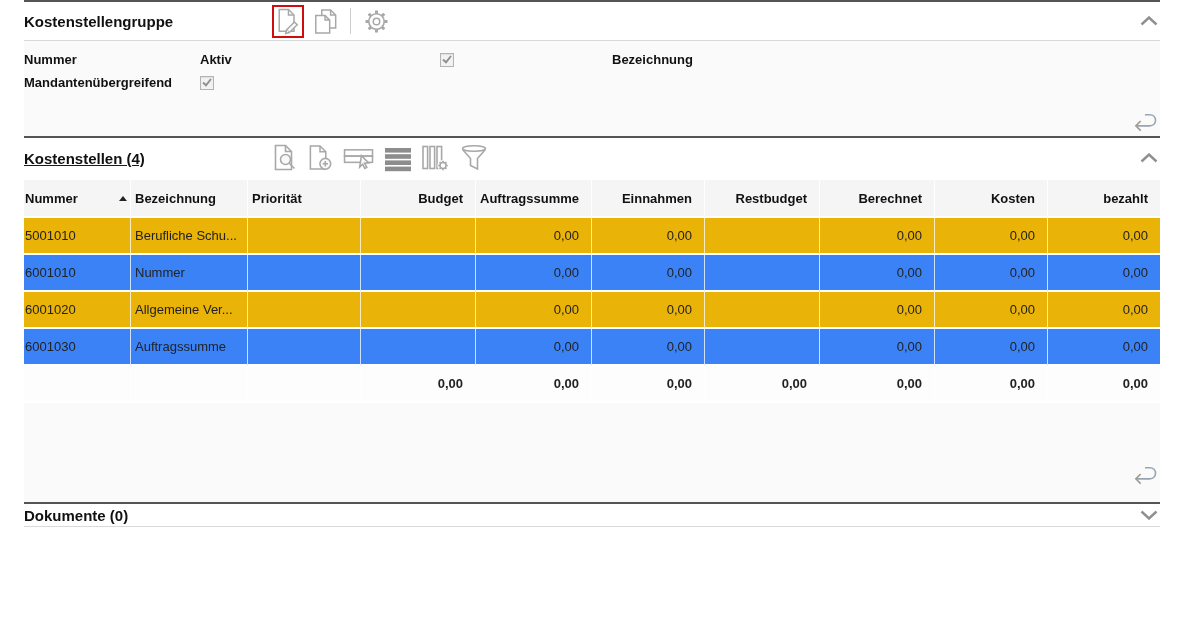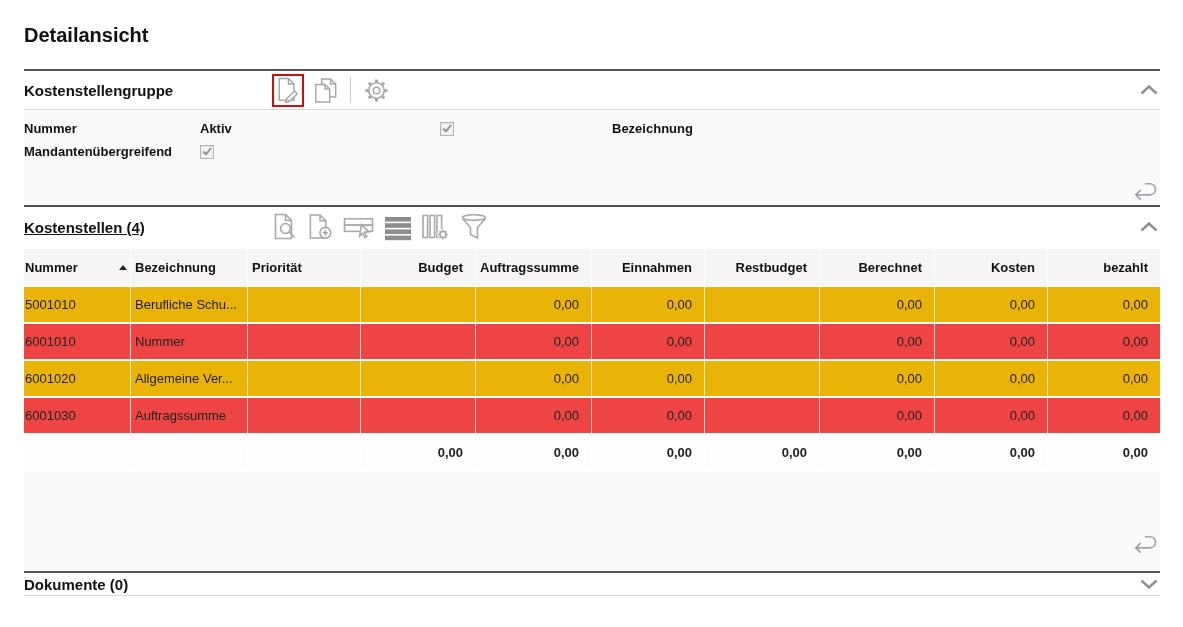--- a/index.html
+++ b/index.html
@@ -53,21 +53,21 @@
     height:38px; padding:0 0 0 4px; border-right:1px solid #fff; border-bottom:2px solid #fff;
     white-space:nowrap; overflow:hidden; cursor:pointer; font-size:13px;
   }
   table.grid th.num, table.grid td.num { text-align:right; padding-right:12px; }
   table.grid th:last-child, table.grid td:last-child { border-right:none; }
   table.grid td {
     height:37px; padding:0 0 0 4px; border-right:1px solid rgba(255,255,255,0.75);
     border-bottom:2px solid #fff; white-space:nowrap; overflow:hidden; color:#222;
   }
   tr.row-odd td { background:#eab308; }
-  tr.row-even td { background:#ef4444; }
+  tr.row-even td { background:#3b82f6; }
   table.grid td.first, table.grid th.first { padding-left:1px; }
   th.first .th-inner { display:flex; align-items:center; justify-content:space-between; }
   .sort-asc {
     width:0; height:0; margin-right:3px;
     border-left:4px solid transparent; border-right:4px solid transparent;
     border-bottom:5px solid #222;
   }
   tfoot td {
     background:#fdfdfd; font-weight:bold; height:35px;
     border-bottom:1px solid #e2e2e2; color:#111;
@@ -76,21 +76,20 @@
 
   .doc-row { height:23px; border-bottom:1px solid #d9d9d9; display:flex; align-items:center; }
 
   svg { display:block; }
 </style>
 </head>
 <body>
 
 <div class="page">
 
-  <h1 class="page-title">Detailansicht</h1>
 
   <div class="divider-dark"></div>
 
   <div class="section-header">
     <span class="section-title">Kostenstellengruppe</span>
 
     <div class="toolbar">
       <span class="tool-btn highlighted">
         <span>
           <svg width="24" height="27" viewBox="0 0 26 29" fill="none" stroke="#a8a8a8" stroke-width="1.6">

